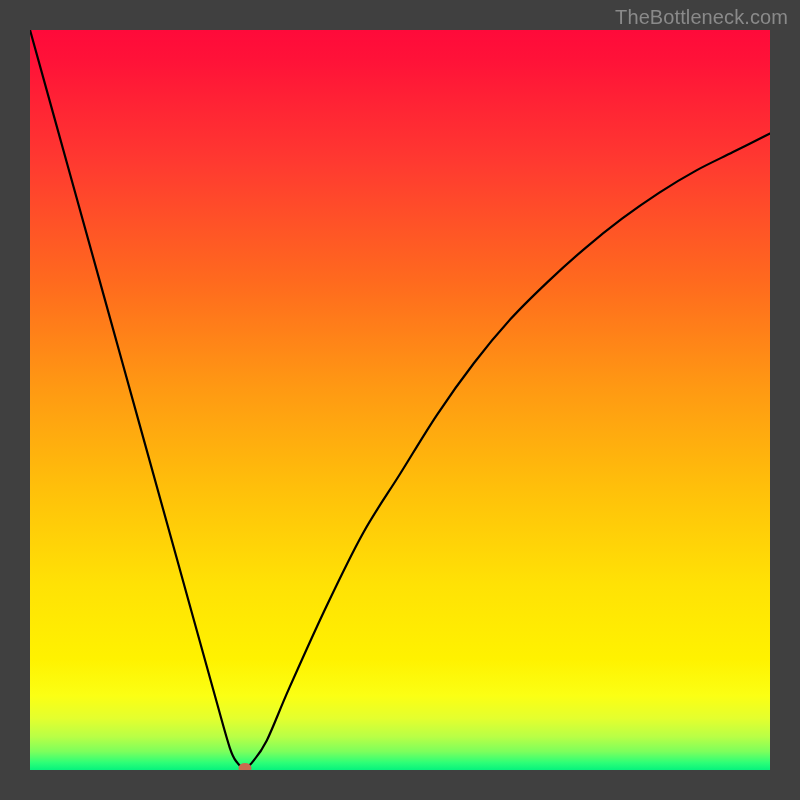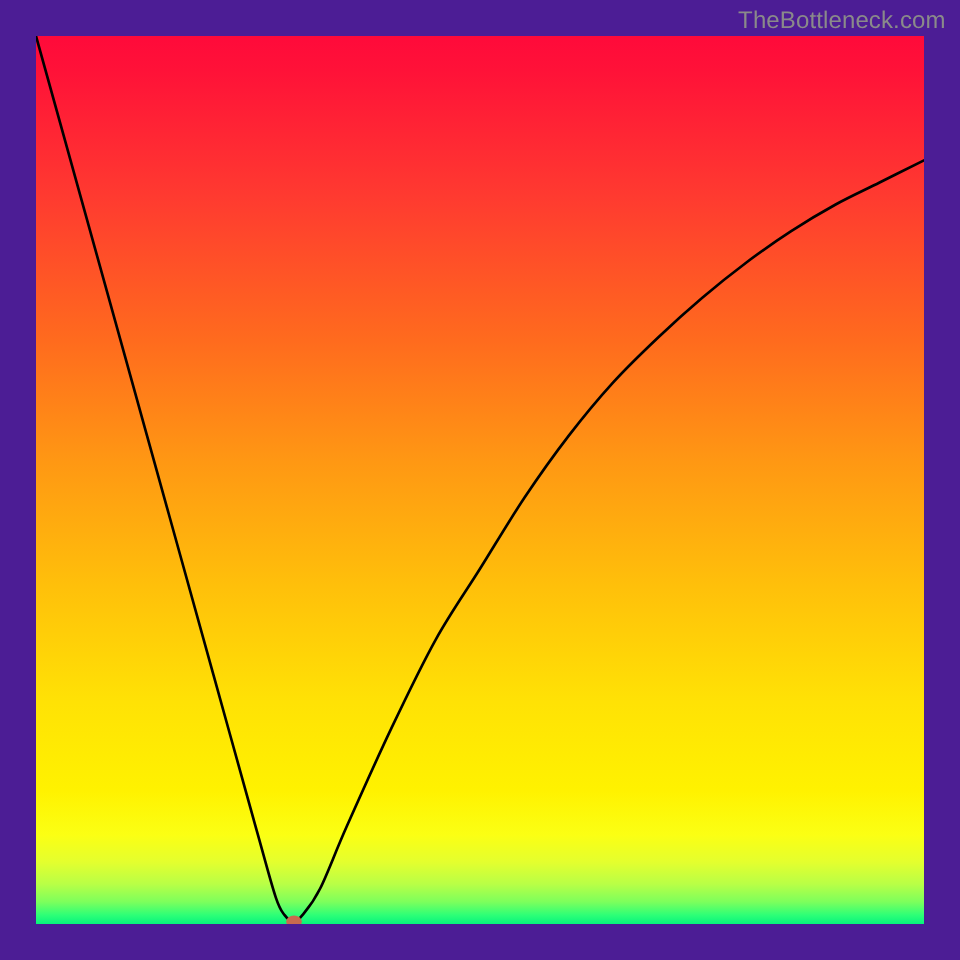--- a/index.html
+++ b/index.html
@@ -8,21 +8,21 @@
     width: 800px;
     height: 800px;
     overflow: hidden;
     background: #000;
     font-family: Arial, Helvetica, sans-serif;
   }
   .frame {
     position: absolute;
     left: 0; top: 0;
     width: 800px; height: 800px;
-    background: #4c1d95;
+    background: #404040;
   }
   .plot-area {
     position: absolute;
     left: 30px;
     top: 30px;
     width: 740px;
     height: 740px;
     overflow: hidden;
   }
   .gradient-bg {

